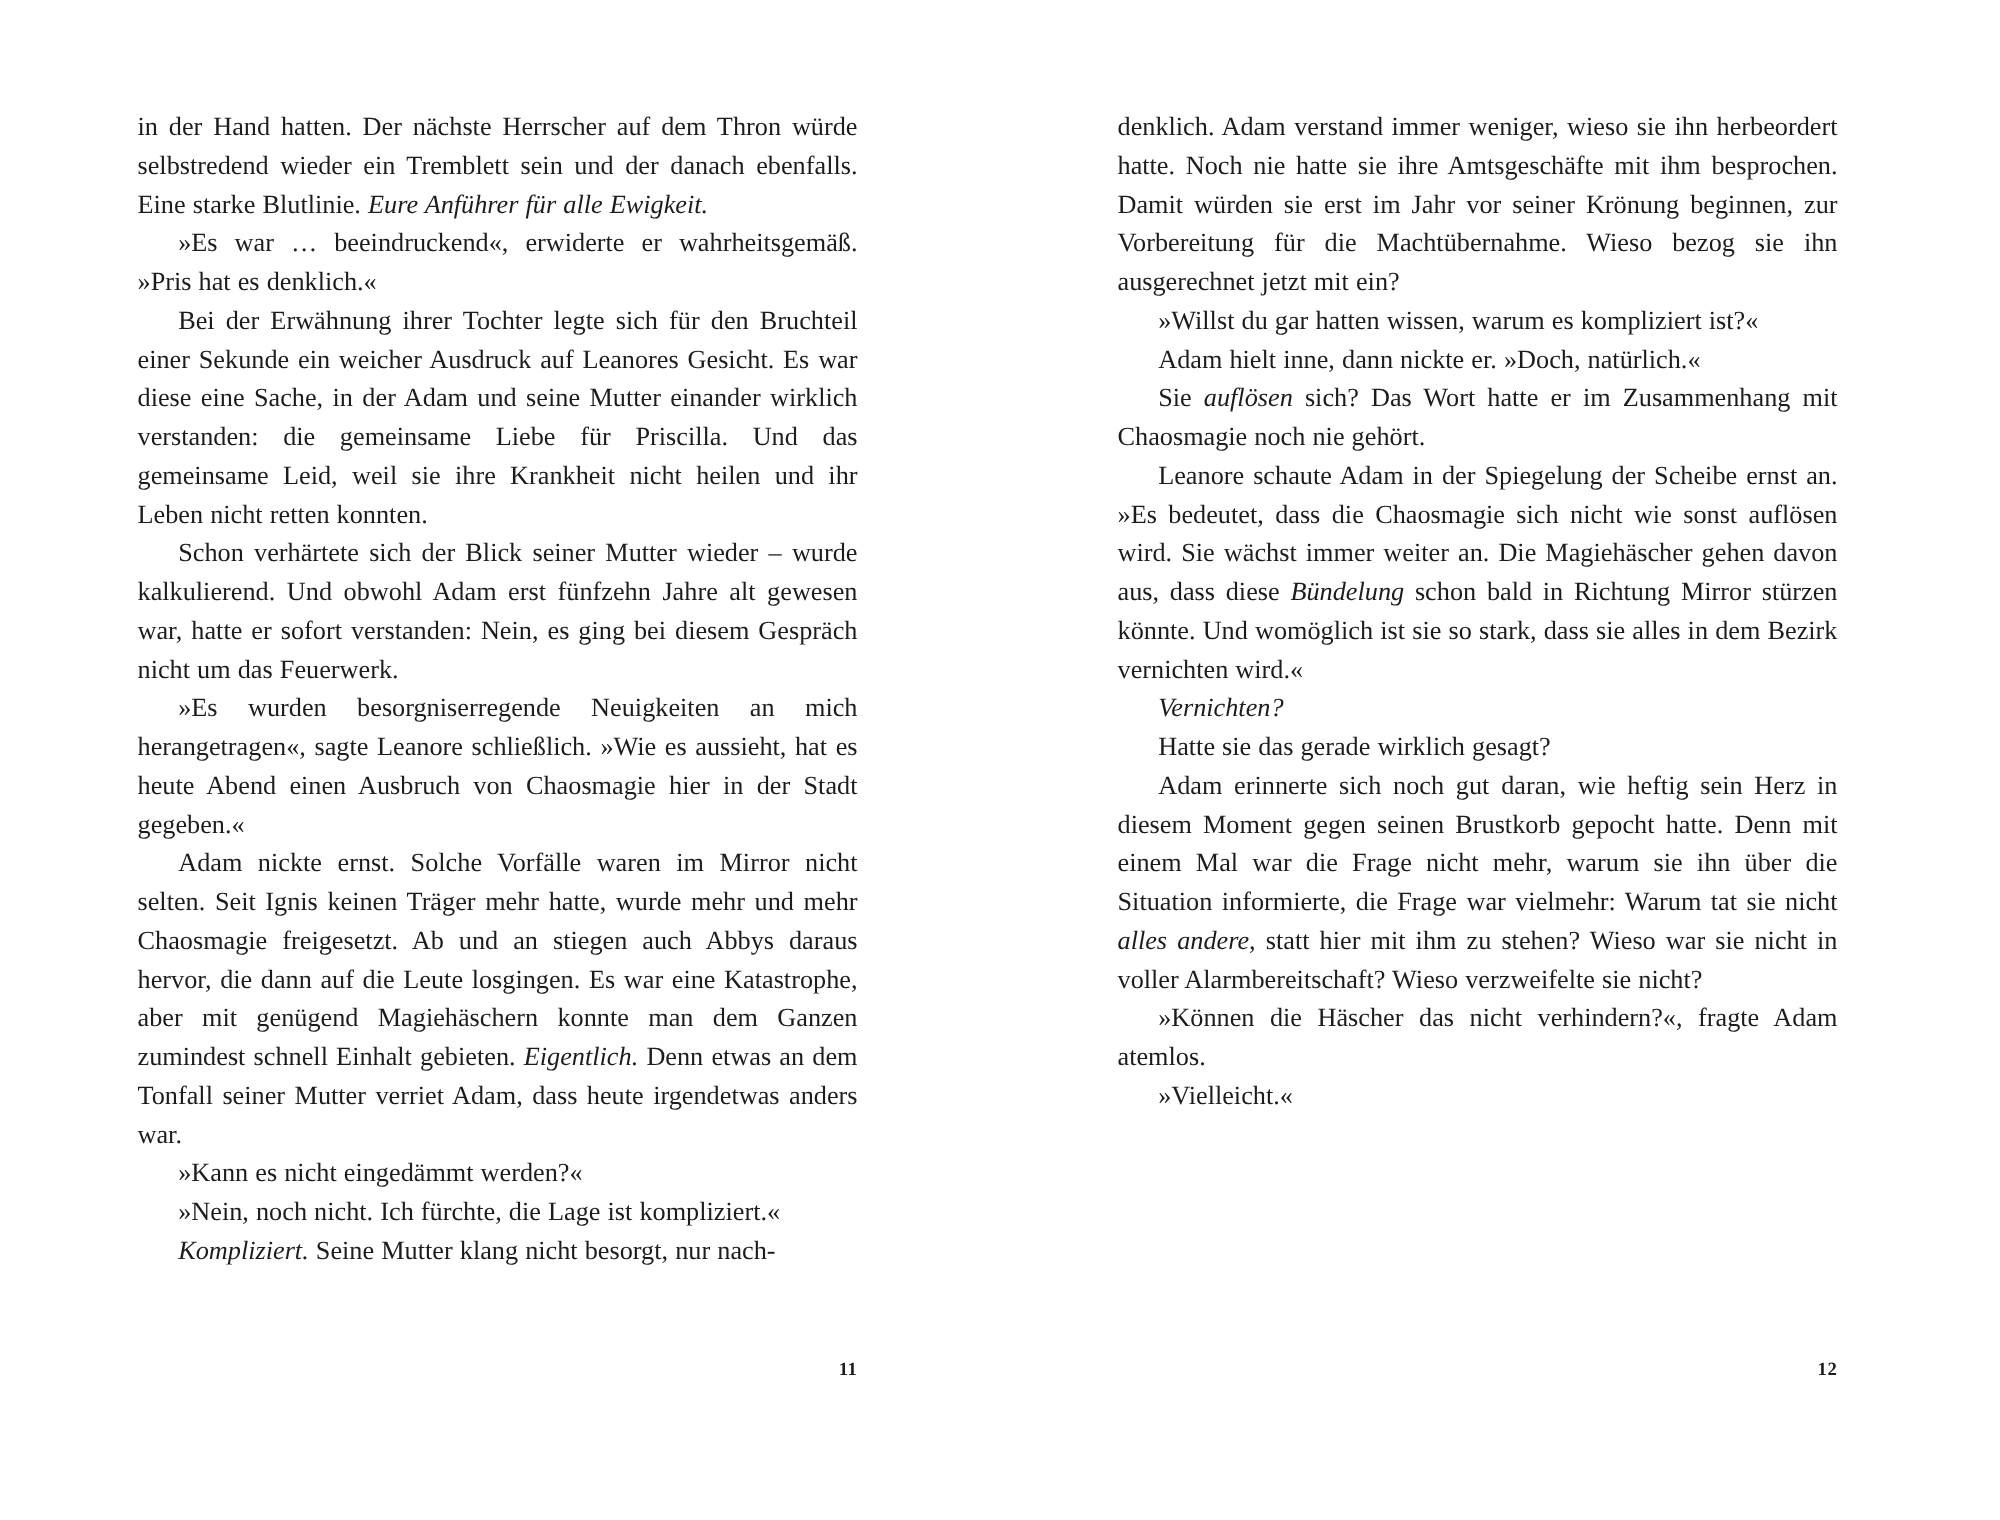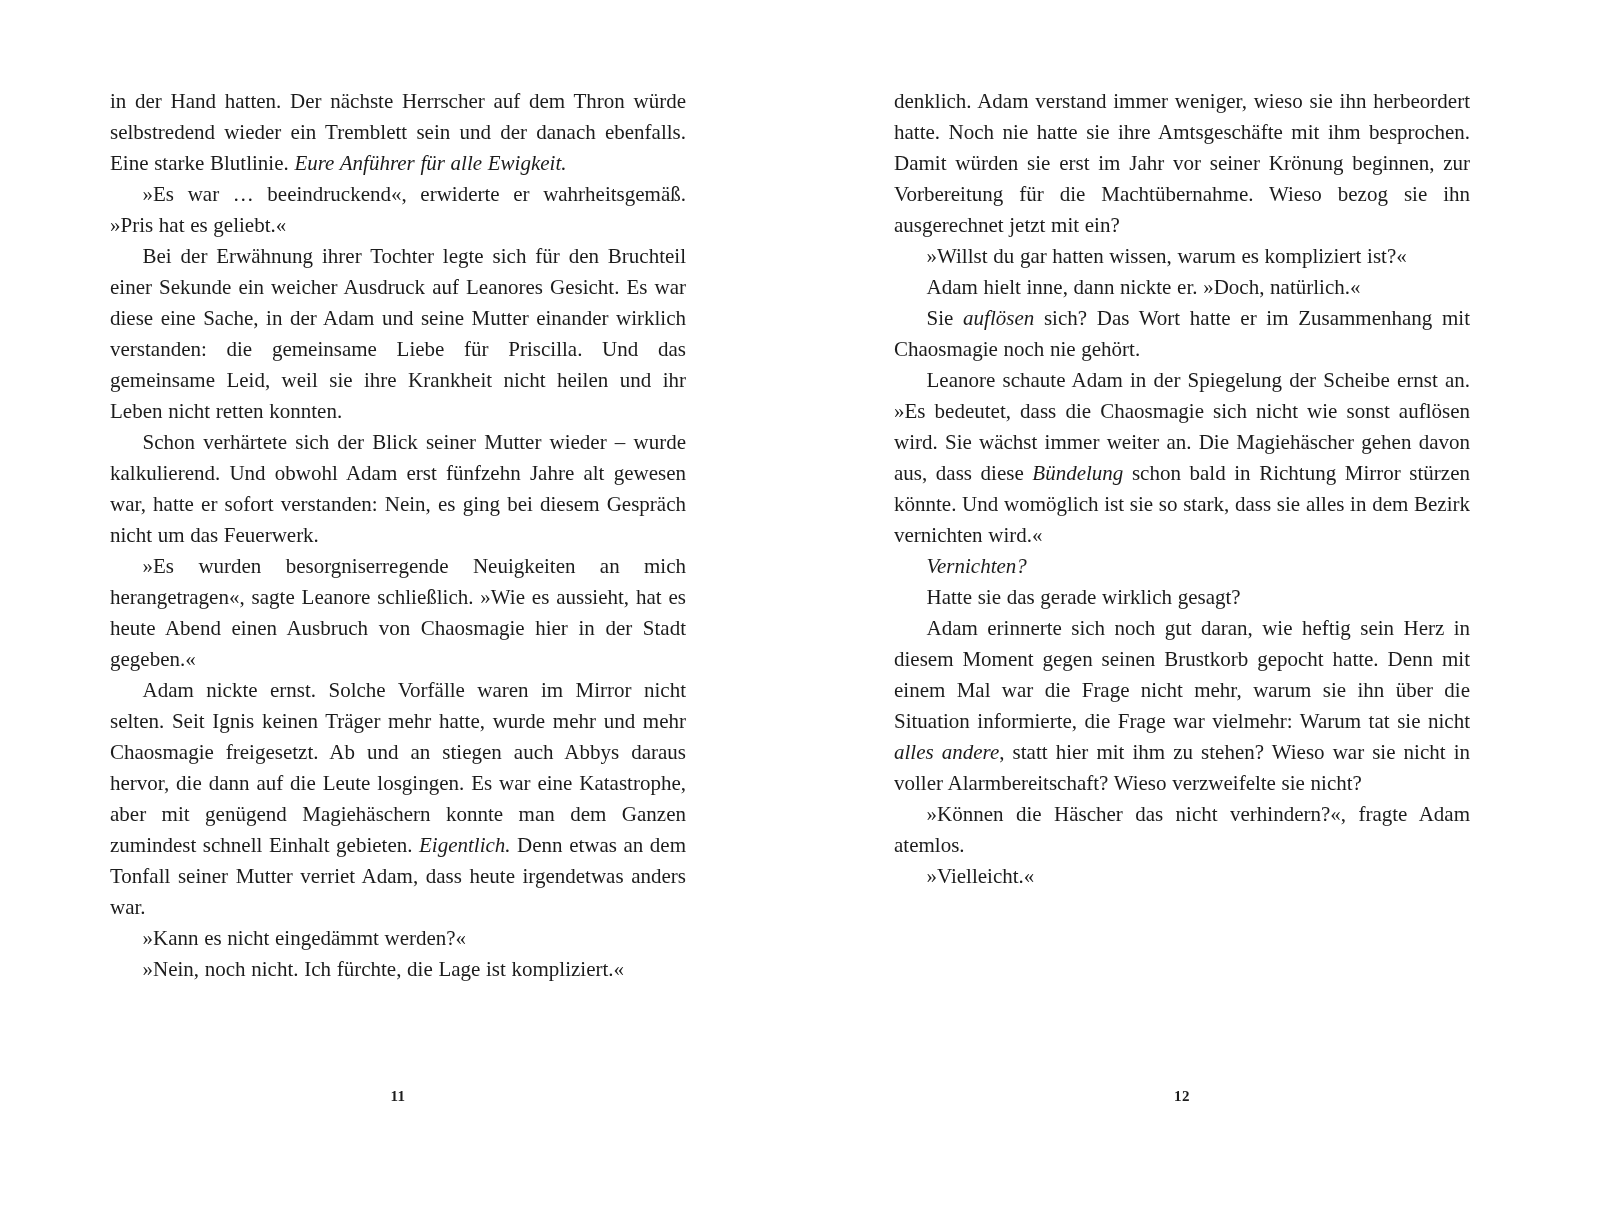--- a/index.html
+++ b/index.html
@@ -38,44 +38,45 @@
   .text-block p.indent {
     text-indent: 1.55em;
   }
   .italic {
     font-style: italic;
   }
   .page-number {
     position: absolute;
     top: 1088px;
     width: 576px;
-    text-align: center;
+    text-align: right;
     font-size: 15px;
     font-weight: 600;
     letter-spacing: 0.03em;
     color: #1c1c1c;
   }
   .page-number-left  { left: 110px; }
   .page-number-right { left: 894px; }
 </style>
 </head>
 <body>
 
 <div class="spread">
 
   <div class="page page-left">
     <div class="text-block" id="left-text" lang="de">
         <p class=""><span>in der Hand hatten. Der nächste Herrscher auf dem Thron würde selbstredend wieder ein Tremblett sein und der danach ebenfalls. Eine starke Blutlinie. </span><span class="italic">Eure Anführer für alle Ewigkeit.</span></p>
-        <p class="indent"><span>»Es war … beeindruckend«, erwiderte er wahrheitsgemäß. »Pris hat es geliebt.«</span></p>
+        <p class="indent"><span>»Es war … beeindruckend«, erwiderte er wahrheitsgemäß. »Pris hat es denklich.«</span></p>
         <p class="indent"><span>Bei der Erwähnung ihrer Tochter legte sich für den Bruchteil einer Sekunde ein weicher Ausdruck auf Leanores Gesicht. Es war diese eine Sache, in der Adam und seine Mutter einander wirklich verstanden: die gemeinsame Liebe für Priscilla. Und das gemeinsame Leid, weil sie ihre Krankheit nicht heilen und ihr Leben nicht retten konnten.</span></p>
         <p class="indent"><span>Schon verhärtete sich der Blick seiner Mutter wieder – wurde kalkulierend. Und obwohl Adam erst fünfzehn Jahre alt gewesen war, hatte er sofort verstanden: Nein, es ging bei diesem Gespräch nicht um das Feuerwerk.</span></p>
         <p class="indent"><span>»Es wurden besorgniserregende Neuigkeiten an mich herangetragen«, sagte Leanore schließlich. »Wie es aussieht, hat es heute Abend einen Ausbruch von Chaosmagie hier in der Stadt gegeben.«</span></p>
         <p class="indent"><span>Adam nickte ernst. Solche Vorfälle waren im Mirror nicht selten. Seit Ignis keinen Träger mehr hatte, wurde mehr und mehr Chaosmagie freigesetzt. Ab und an stiegen auch Abbys daraus hervor, die dann auf die Leute losgingen. Es war eine Katastrophe, aber mit genügend Magiehäschern konnte man dem Ganzen zumindest schnell Einhalt gebieten. </span><span class="italic">Eigentlich.</span><span> Denn etwas an dem Tonfall seiner Mutter verriet Adam, dass heute irgendetwas anders war.</span></p>
         <p class="indent"><span>»Kann es nicht eingedämmt werden?«</span></p>
         <p class="indent"><span>»Nein, noch nicht. Ich fürchte, die Lage ist kompliziert.«</span></p>
+        <p class="indent"><span class="italic">Kompliziert.</span><span> Seine Mutter klang nicht besorgt, nur nach-</span></p>
       </div>
   </div>
 
   <div class="page page-right">
     <div class="text-block" id="right-text" lang="de">
         <p class=""><span>denklich. Adam verstand immer weniger, wieso sie ihn herbeordert hatte. Noch nie hatte sie ihre Amtsgeschäfte mit ihm besprochen. Damit würden sie erst im Jahr vor seiner Krönung beginnen, zur Vorbereitung für die Machtübernahme. Wieso bezog sie ihn ausgerechnet jetzt mit ein?</span></p>
         <p class="indent"><span>»Willst du gar hatten wissen, warum es kompliziert ist?«</span></p>
         <p class="indent"><span>Adam hielt inne, dann nickte er. »Doch, natürlich.«</span></p>
         <p class="indent"><span>Sie </span><span class="italic">auflösen</span><span> sich? Das Wort hatte er im Zusammenhang mit Chaosmagie noch nie gehört.</span></p>
         <p class="indent"><span>Leanore schaute Adam in der Spiegelung der Scheibe ernst an. »Es bedeutet, dass die Chaosmagie sich nicht wie sonst auflösen wird. Sie wächst immer weiter an. Die Magiehäscher gehen davon aus, dass diese </span><span class="italic">Bündelung</span><span> schon bald in Richtung Mirror stürzen könnte. Und womöglich ist sie so stark, dass sie alles in dem Bezirk vernichten wird.«</span></p>

